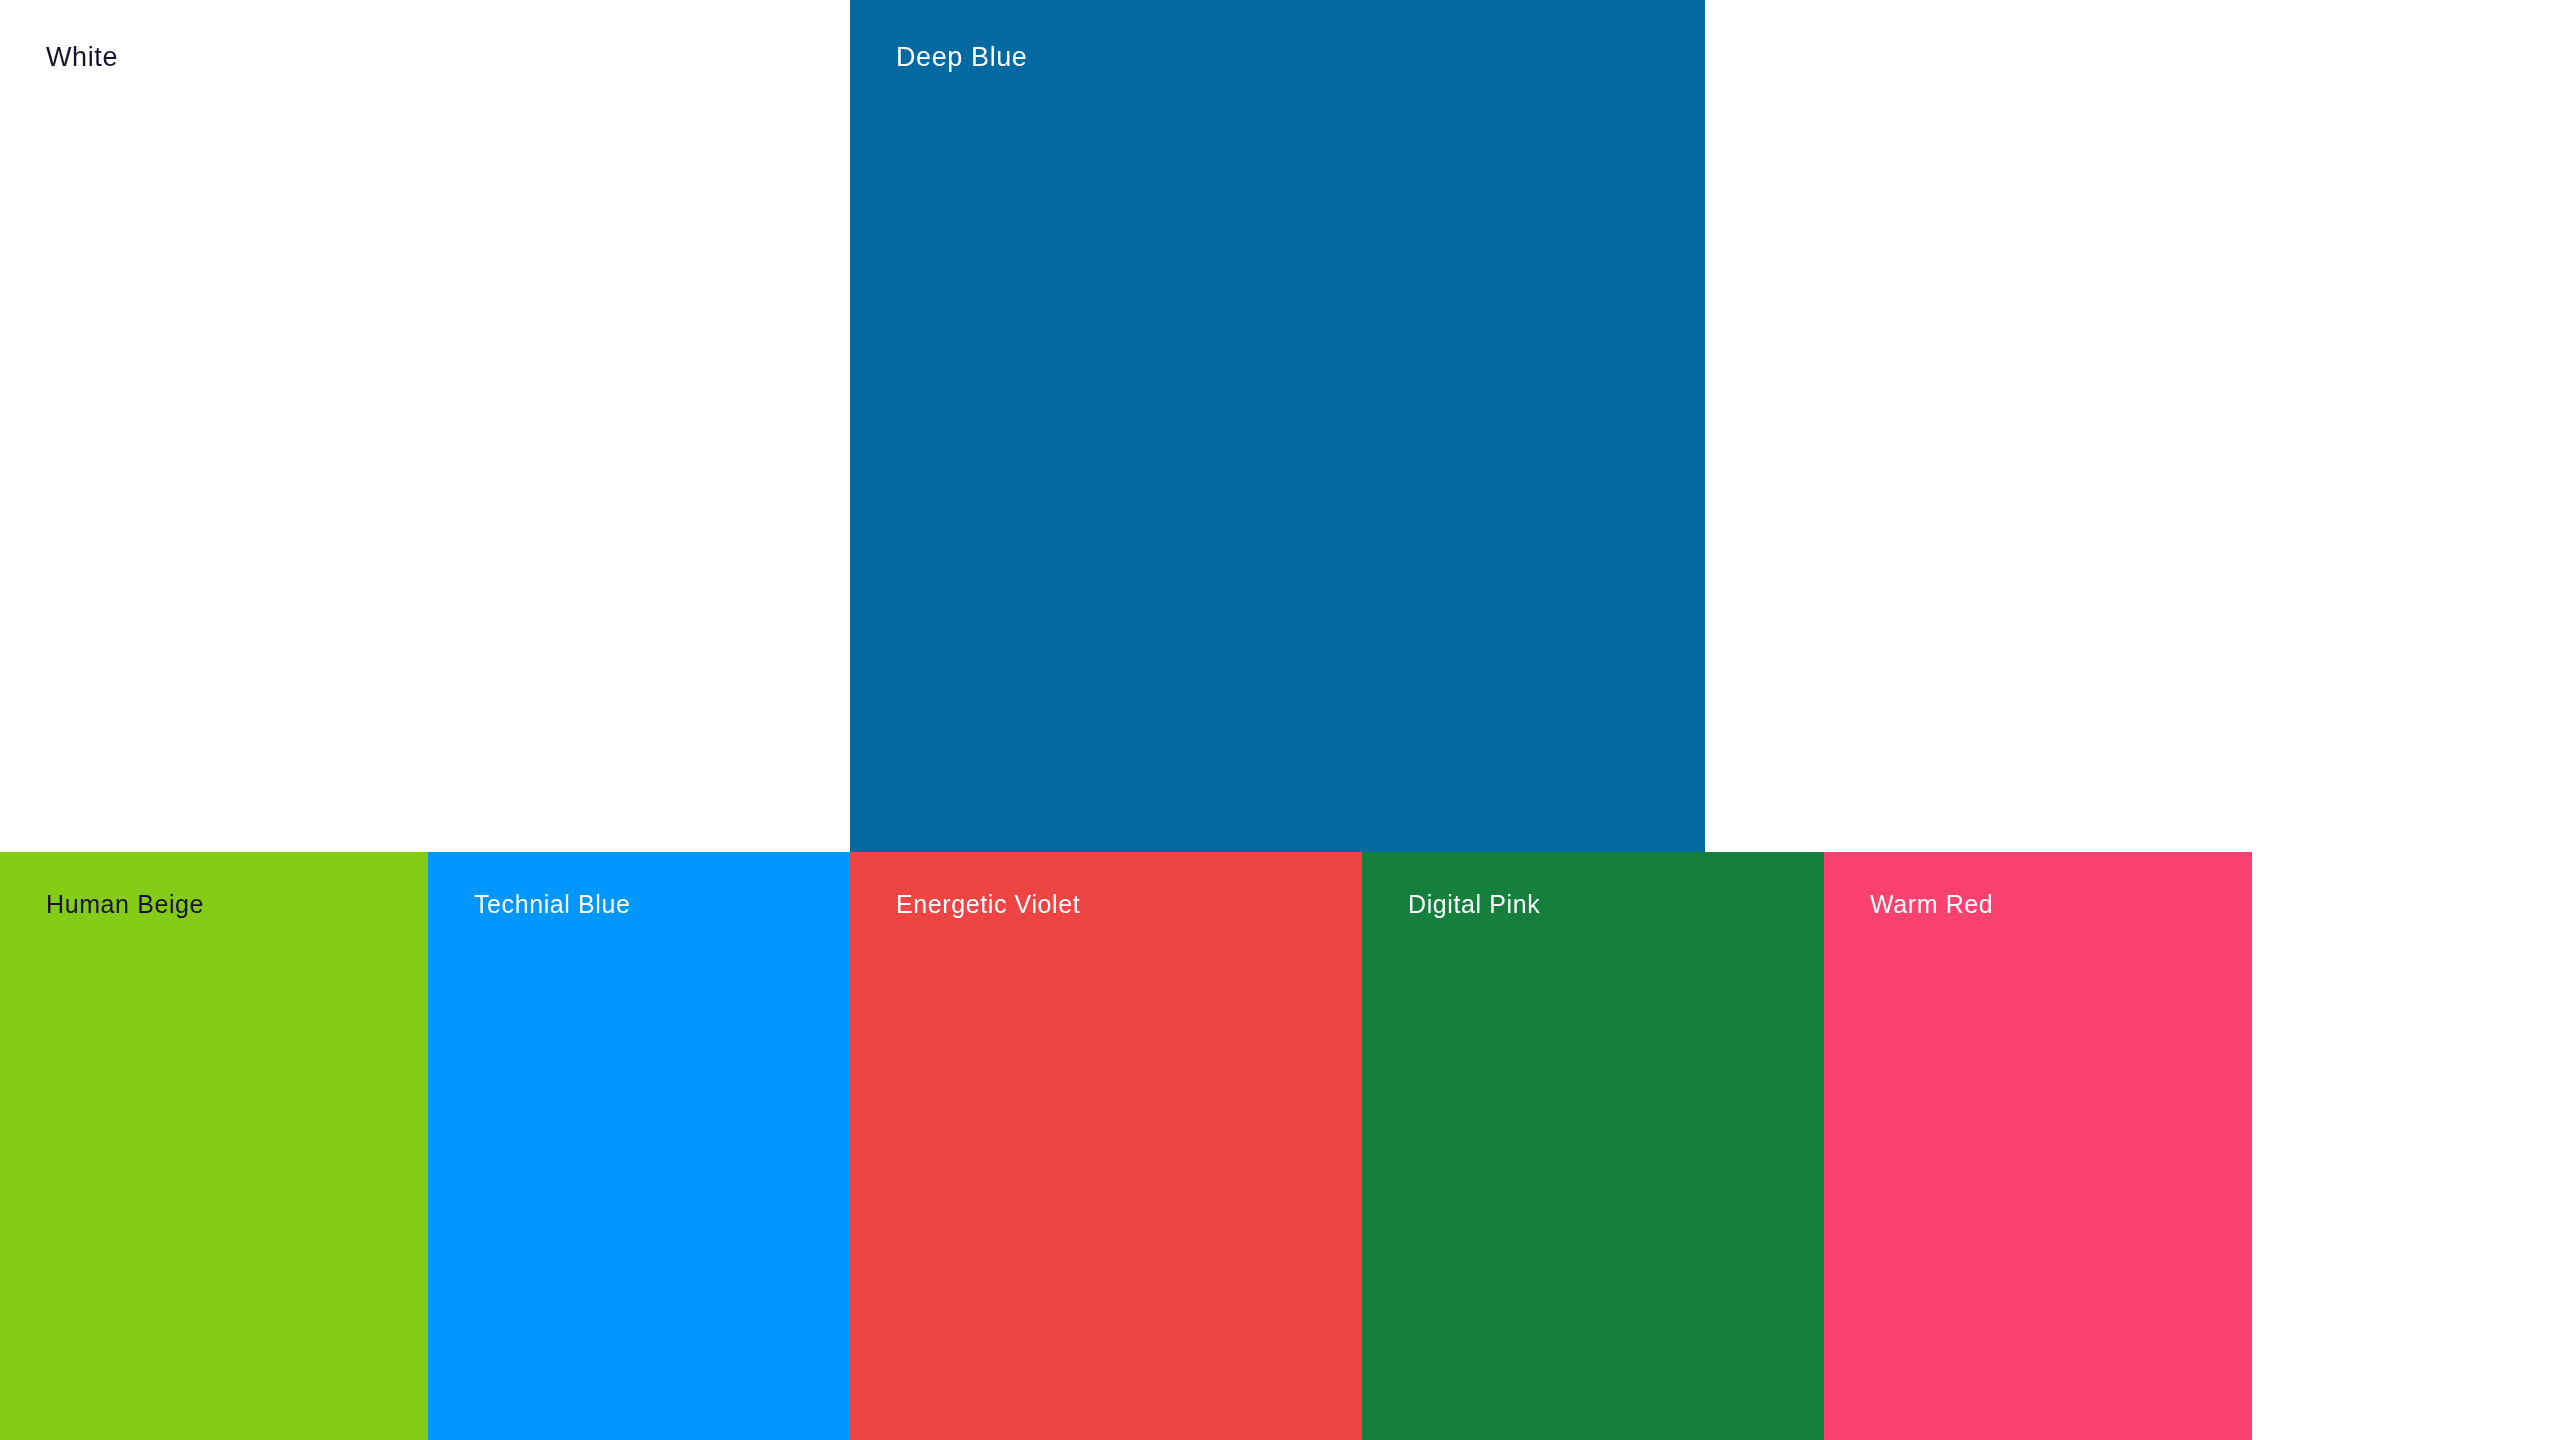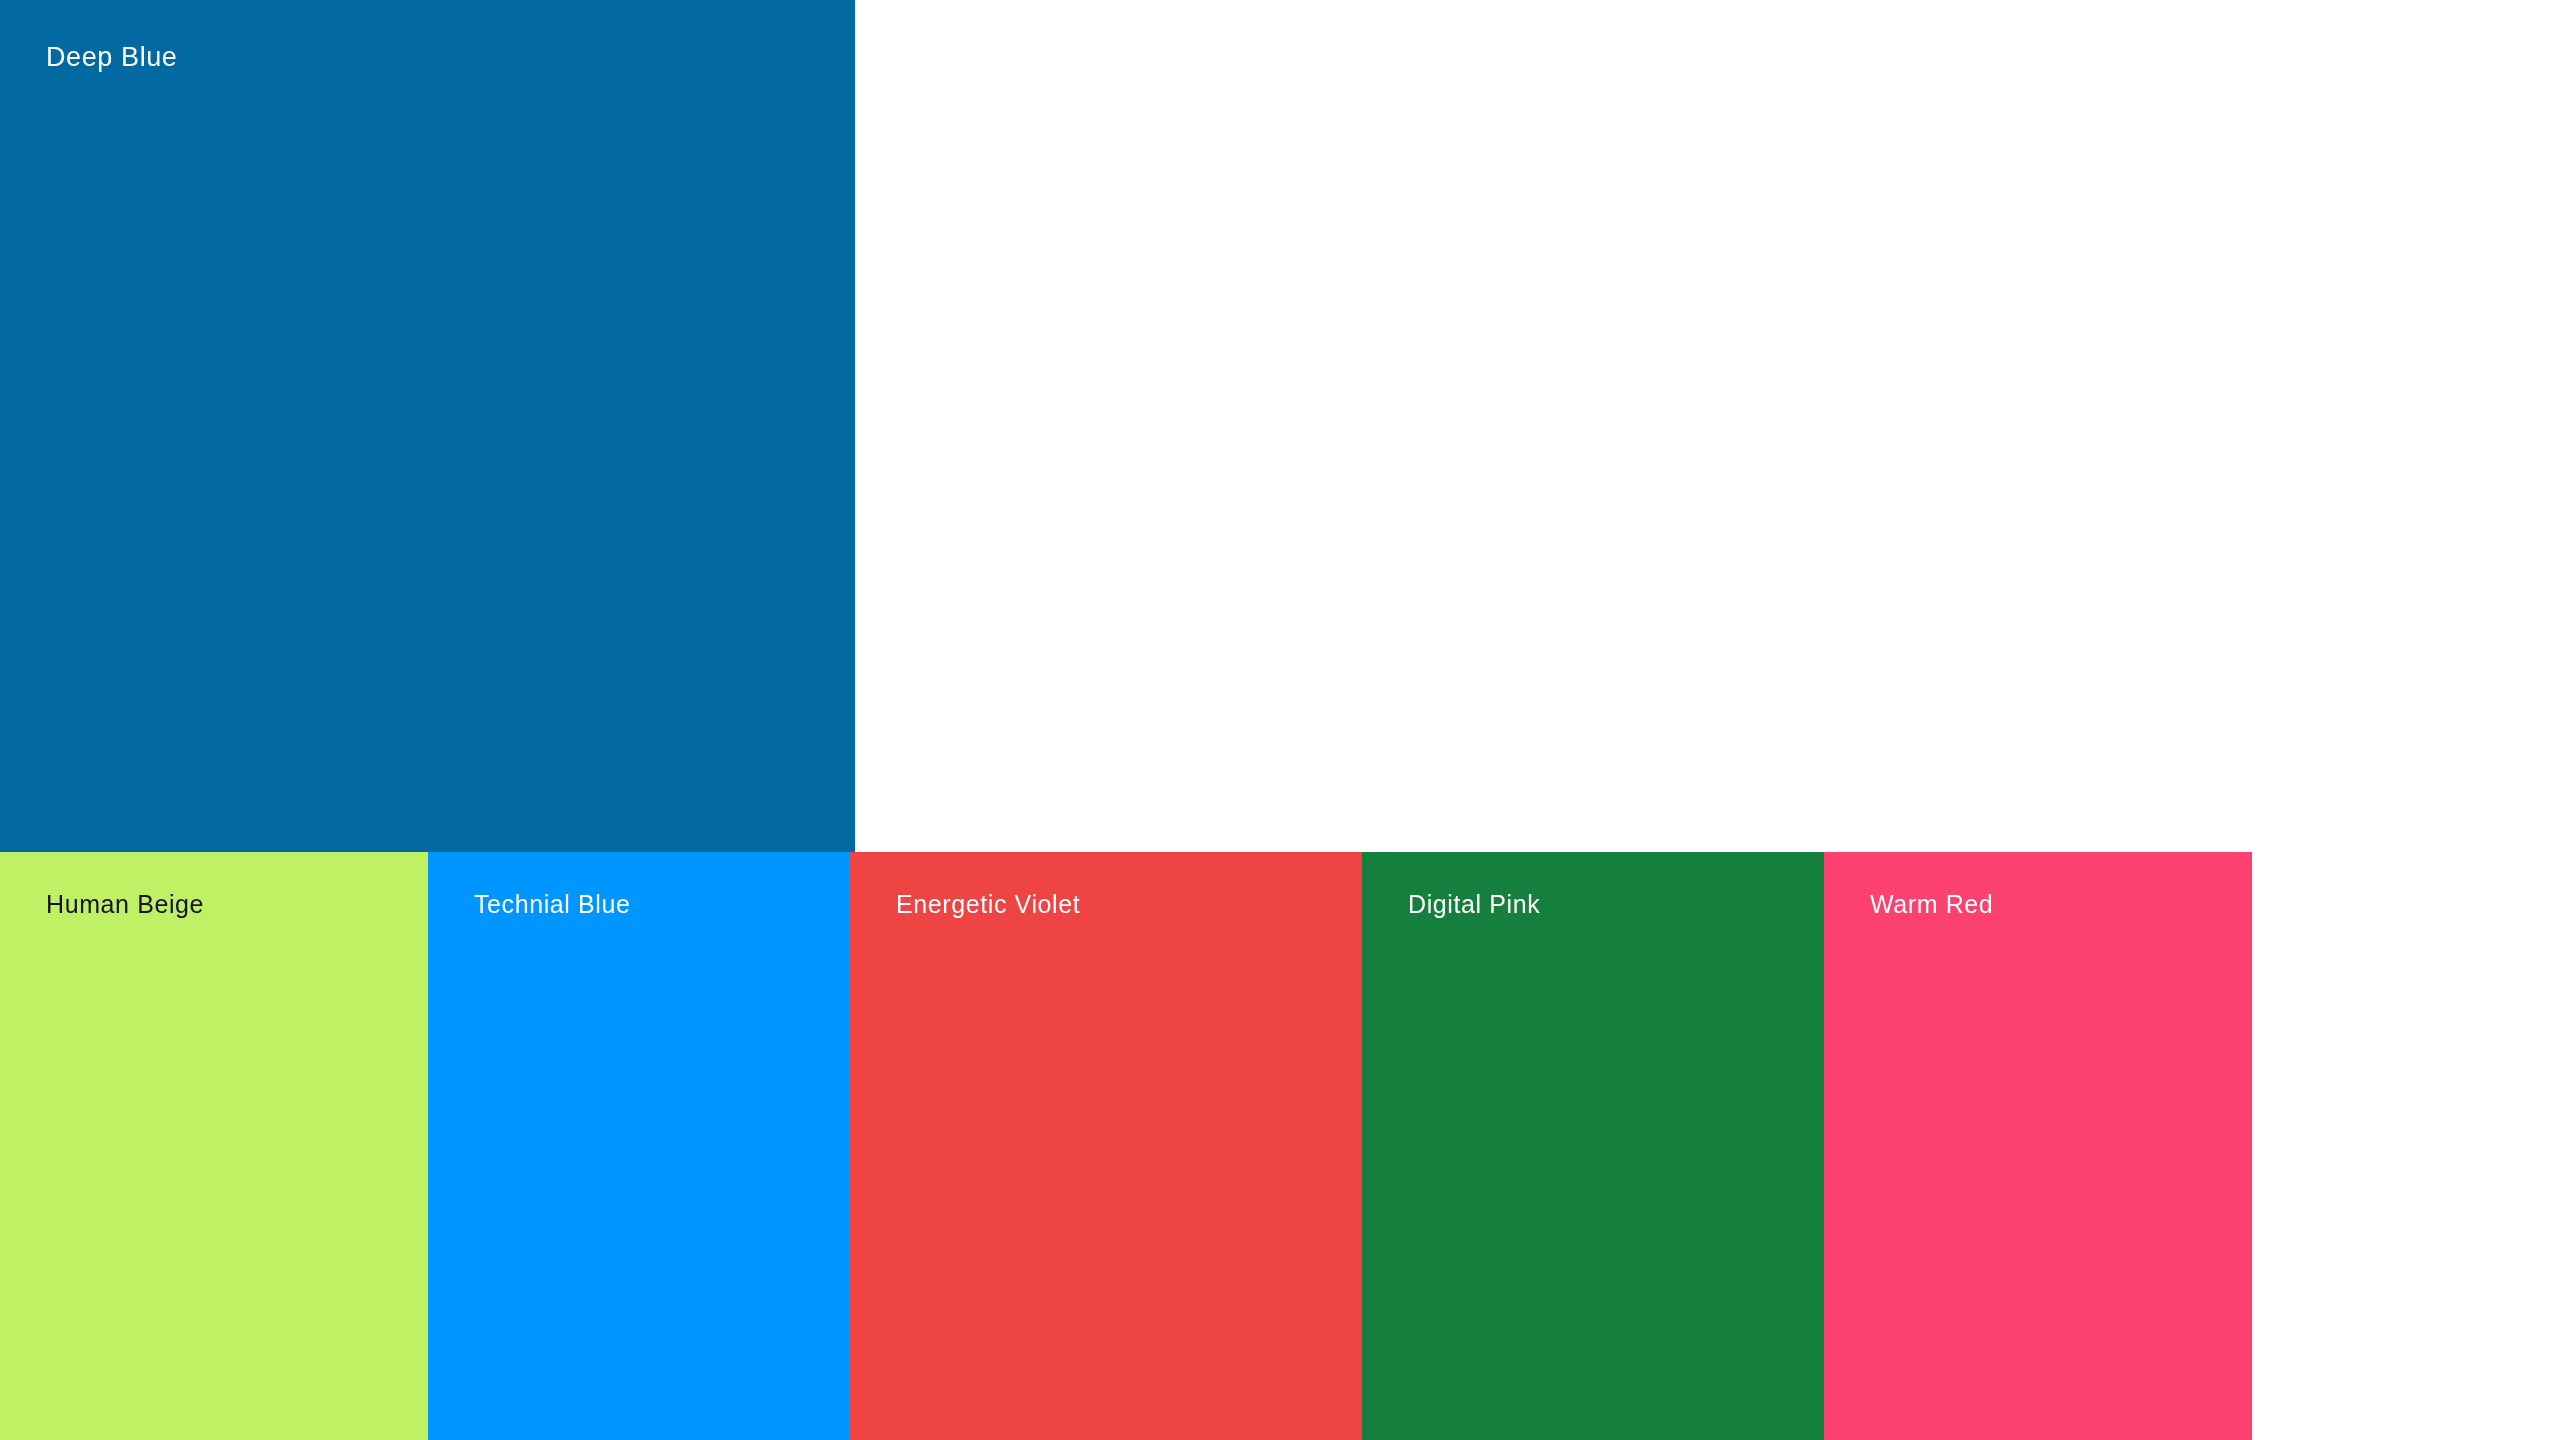--- a/index.html
+++ b/index.html
@@ -57,21 +57,21 @@
 
   .label-dark  { color: #1a1030; }
   .label-light { color: #ffffff; }
 
   
   .sw-white    { width: 850px;  background: #ffffff; }
   .sw-deepblue { width: 855px;  background: #0369a1; text-align: center; }
   .sw-aura     { width: 855px; }
 
   
-  .sw-beige       { width: 428px; background: #bef264; text-align: center; }
+  .sw-beige       { width: 428px; background: #84cc16; text-align: center; }
   .sw-technial    { width: 422px; background: #0096ff; }
   .sw-electric    { width: 427px; background: #2050ff; }
   .sw-energetic   { width: 512px; background: #ef4444; }
   .sw-digitalpink { width: 462px; background: #15803d; }
   .sw-warmred     { width: 428px; background: #fc4070; }
 
   
   .aura {
     position: absolute;
     inset: 0;
@@ -161,20 +161,23 @@
         rgba(24,0,64,0) 14px);
   }
 </style>
 </head>
 <body>
 
 <div class="palette-board">
 
   <div class="row row-top">
 
+    <div class="swatch sw-white">
+      <span class="swatch-label label-dark">White</span>
+    </div>
 
     <div class="swatch sw-deepblue">
       <span class="swatch-label label-light">Deep Blue</span>
     </div>
 
 
   </div>
 
   <div class="row row-bottom">
 

